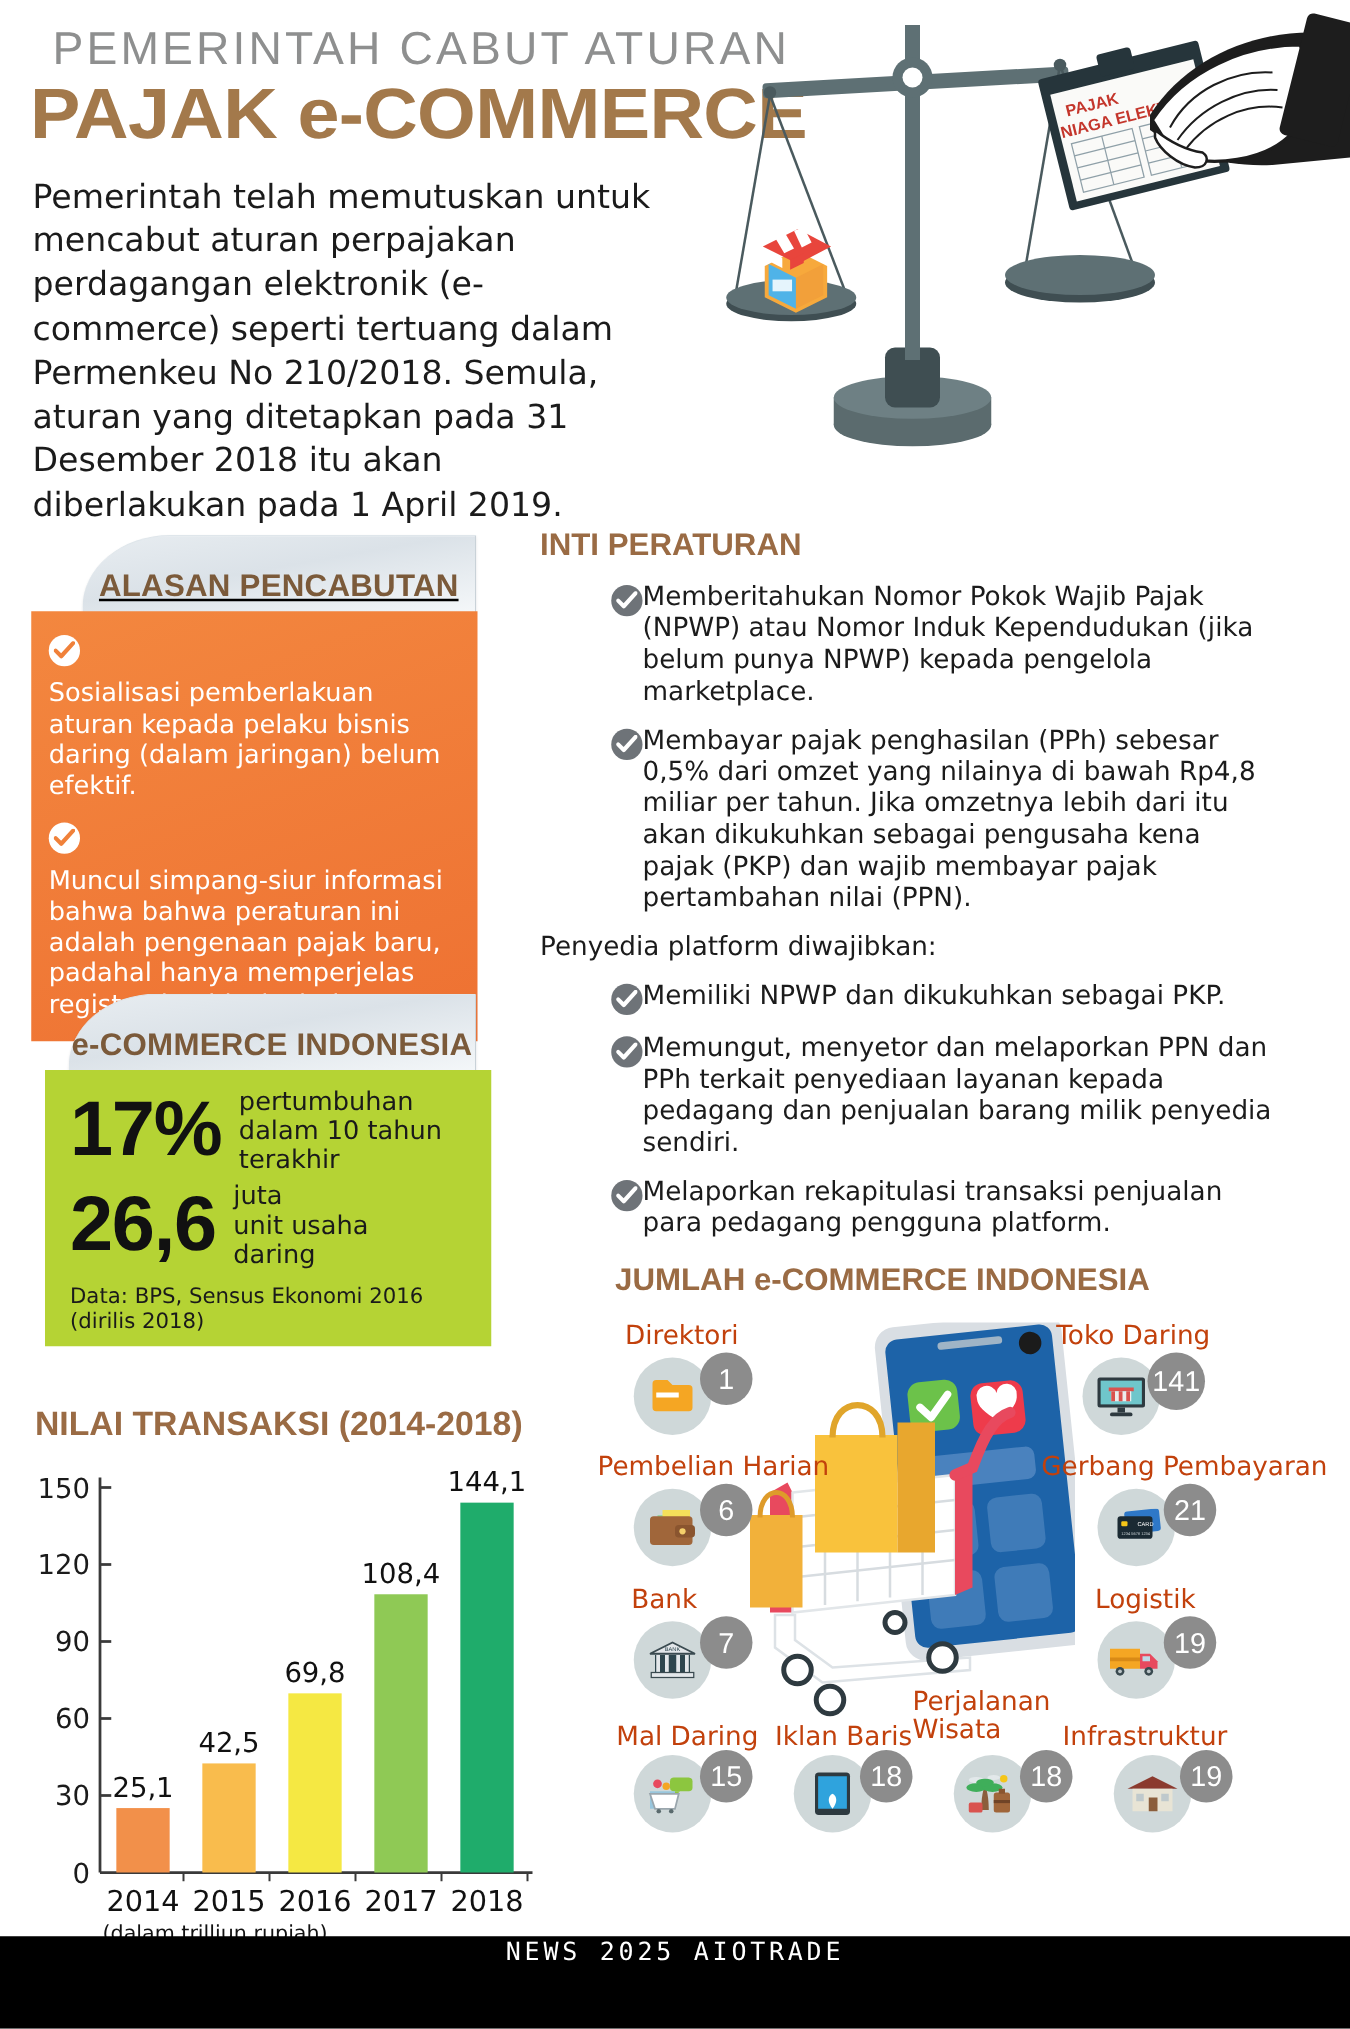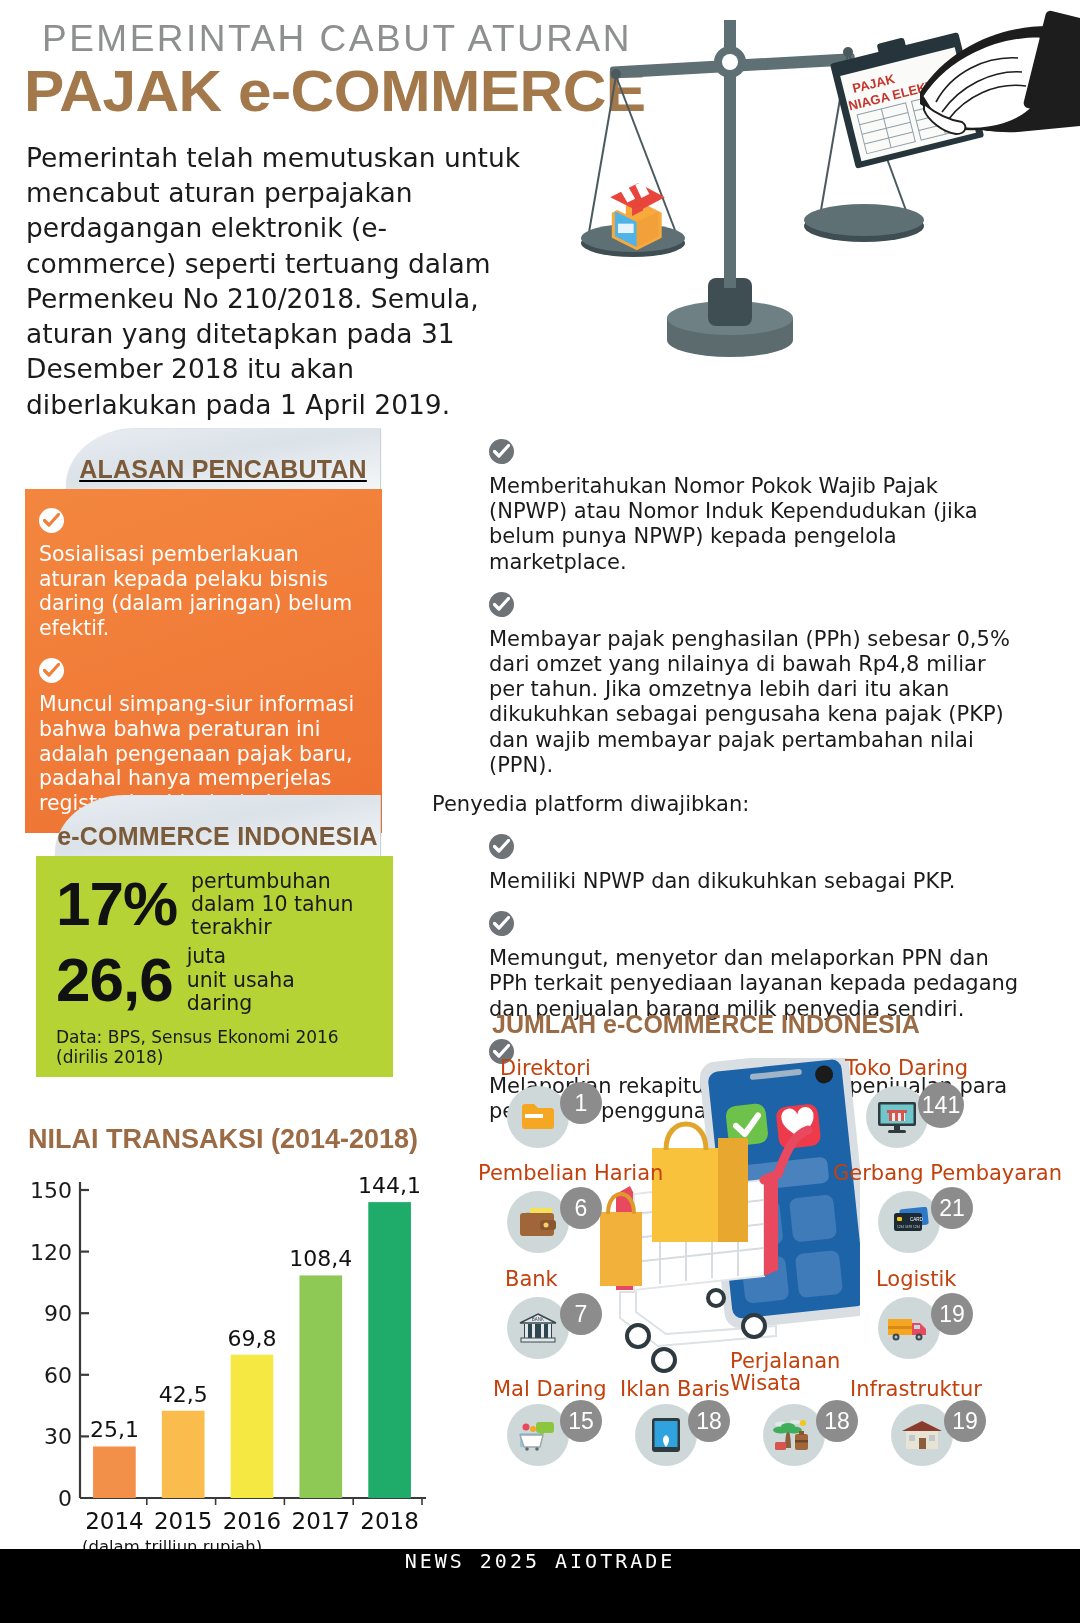--- a/index.html
+++ b/index.html
@@ -85,21 +85,21 @@
     font-weight: 700; font-size: 27px; color: #9A6B44;
   }
   .chart-box { position: absolute; left: 28px; top: 1160px; width: 400px; height: 400px; }
 
   
   .sec-title {
     font-family: "Liberation Sans", sans-serif;
     font-weight: 700; font-size: 25px; color: #9A6B44;
   }
   .body-p { font-size: 21px; line-height: 1.2; color: #1b1b1b; }
-  .rb { display: flex; gap: 10px; margin-top: 14px; flex-direction: column; }
+  .rb { display: flex; margin-top: 14px; }
   .rb p { font-size: 21px; line-height: 1.2; color: #1b1b1b; }
 
   
   .ic-label {
     position: absolute; font-size: 21px; color: #c2410c;
     white-space: nowrap; text-align: left; line-height: 1.05;
   }
   .ic-circle {
     position: absolute; width: 62px; height: 62px; border-radius: 50%;
     background: #CFD8D9; display: flex; align-items: center; justify-content: center;
@@ -278,20 +278,21 @@
         <text x="292.79999999999995" y="369" text-anchor="middle" font-family="DejaVu Sans, sans-serif" font-size="23" fill="#111">2017</text>
         <rect x="340.272" y="42.114666666666665" width="42.656" height="295.88533333333334" fill="#1FAC6B"></rect>
         <line x1="393.99999999999994" y1="338" x2="393.99999999999994" y2="345" stroke="#3a3a3a" stroke-width="1.6"></line>
         <text x="361.59999999999997" y="33.114666666666665" text-anchor="middle" font-family="DejaVu Sans, sans-serif" font-size="22" fill="#111">144,1</text>
         <text x="361.59999999999997" y="369" text-anchor="middle" font-family="DejaVu Sans, sans-serif" font-size="23" fill="#111">2018</text>
         <text x="54" y="392" font-family="DejaVu Sans, sans-serif" font-size="16.5" fill="#111">(dalam trilliun rupiah)</text>
       </svg>
   </div>
 
   <div style="position:absolute; left:432px; top:422px; width:590px;">
+    <div class="sec-title">INTI PERATURAN</div>
 
     <div style="padding-left:57px; margin-top:10px;">
       <div class="rb">
         <span class="chk gray">
           <svg width="17" height="15" viewBox="0 0 17 15">
               <path d="M1.5 7.5 L6 12 L15.5 1.5" stroke="#ffffff" stroke-width="3.3" fill="none" stroke-linecap="round" stroke-linejoin="round"></path>
             </svg>
         </span>
         <p>Memberitahukan Nomor Pokok Wajib Pajak (NPWP) atau Nomor Induk Kependudukan (jika belum punya NPWP) kepada pengelola marketplace.</p>
       </div>

